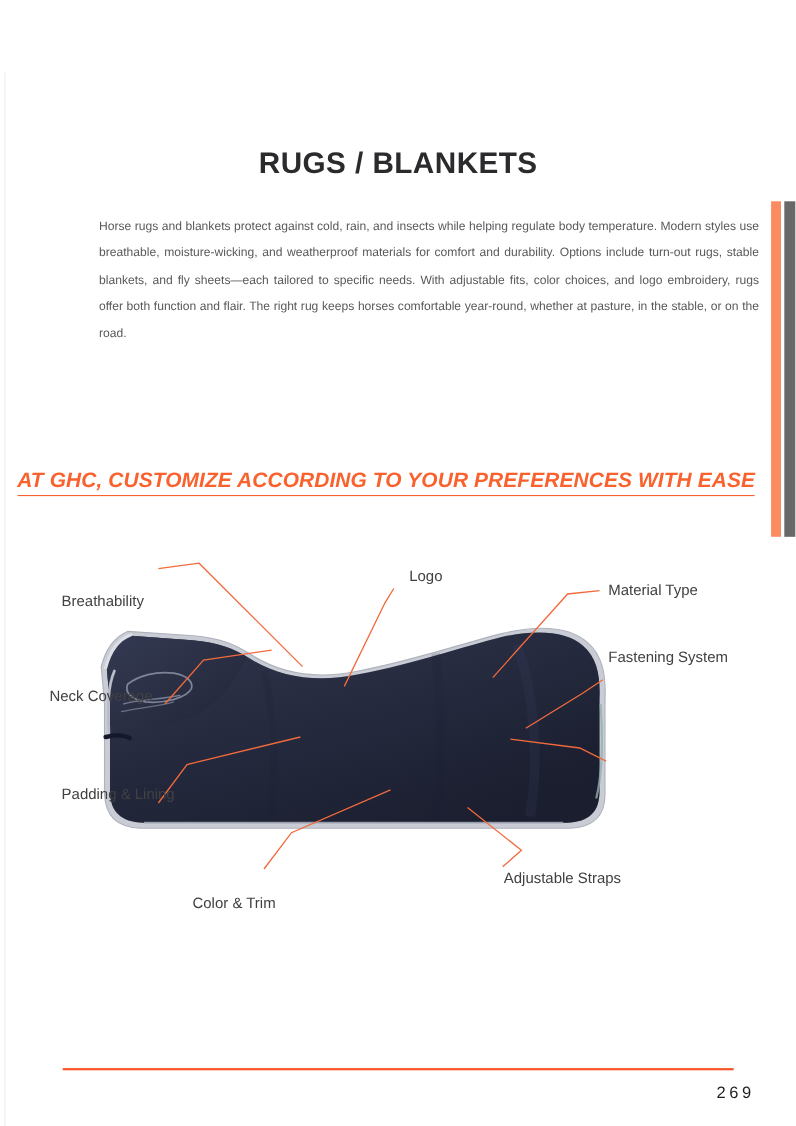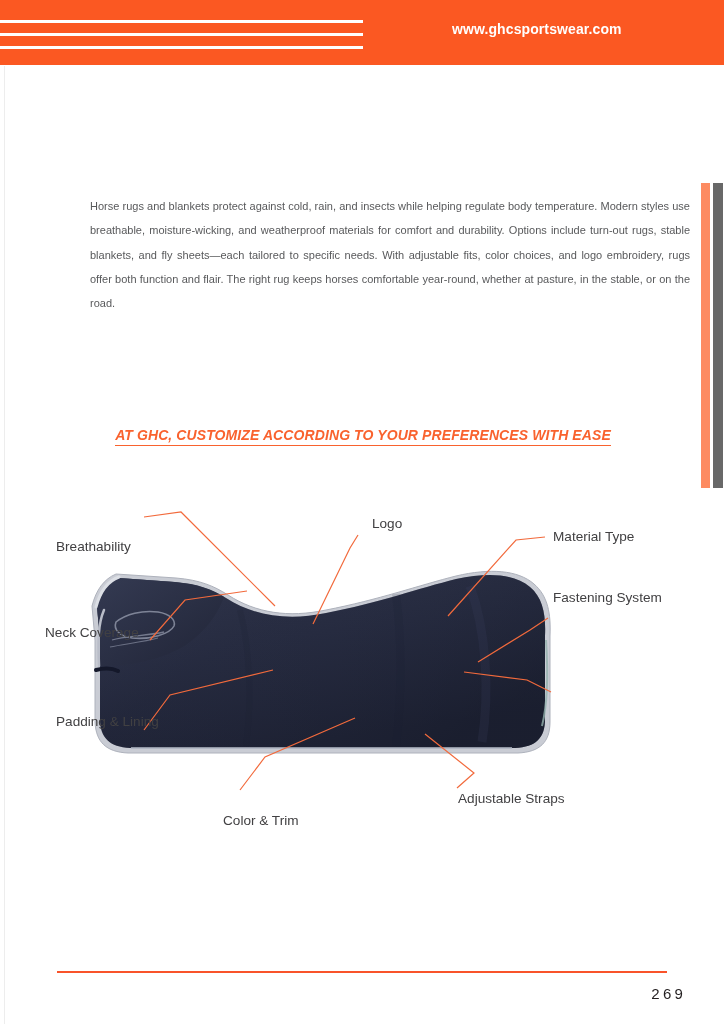--- a/index.html
+++ b/index.html
@@ -79,25 +79,25 @@
     color: #58595b;
     text-align: justify;
     text-justify: inter-word;
     hyphens: manual;
     margin-left: 24px;
   }
 
   
   .tagline {
     position: absolute;
-    left: 12px; top: 427px;
+    left: 0; top: 427px;
     width: 702px;
     text-align: center;
     color: #f9622e;
-    font-size: 14px;
+    font-size: 19px;
     font-weight: bold;
     font-style: italic;
     letter-spacing: 0.1px;
   }
   .tagline span {
     border-bottom: 1.4px solid #f9622e;
     padding-bottom: 2px;
   }
 
   
@@ -153,27 +153,22 @@
     letter-spacing: 3.2px;
   }
 </style>
 </head>
 <body>
 
 <div class="page">
 
   <div class="page-left-edge"></div>
 
-  <div class="header-band">
-    <div class="header-rule r1"></div>
-    <div class="header-rule r2"></div>
-    <div class="header-rule r3"></div>
-    <div class="header-url">www.ghcsportswear.com</div>
-  </div>
-
+
+  <div class="page-title">RUGS / BLANKETS</div>
 
   <div class="intro">Horse rugs and blankets protect against cold, rain, and insects while helping regulate body temperature. Modern styles use breathable, moisture-wicking, and weatherproof materials for comfort and durability. Options include turn-out rugs, stable blankets, and fly sheets—each tailored to specific needs. With adjustable fits, color choices, and logo embroidery, rugs offer both function and flair. The right rug keeps horses comfortable year-round, whether at pasture, in the stable, or on the road.</div>
 
   <div class="tagline">
     <span>AT GHC, CUSTOMIZE ACCORDING TO YOUR PREFERENCES WITH EASE</span>
   </div>
 
   <div class="accent-bar"></div>
   <div class="scrollbar-thumb"></div>
 
@@ -306,21 +301,21 @@
 
     <div class="dlabel" style="left:553px; top:38px;">Material Type</div>
 
     <div class="dlabel" style="left:553px; top:99px;">Fastening System</div>
 
     <div class="dlabel" style="left:45px; top:134px;">Neck Coverage</div>
 
     <div class="dlabel" style="left:56px; top:223px;">Padding &amp; Lining</div>
 
 
-    <div class="dlabel" style="left:175px; top:322px;margin-left:48px;">Color &amp; Trim</div>
+    <div class="dlabel" style="left:175px; top:322px;">Color &amp; Trim</div>
 
     <div class="dlabel" style="left:458px; top:300px;">Adjustable Straps</div>
   </div>
 
   <div class="footer-rule"></div>
   <div class="page-number">269</div>
 
 </div>
 
 </body></html>

